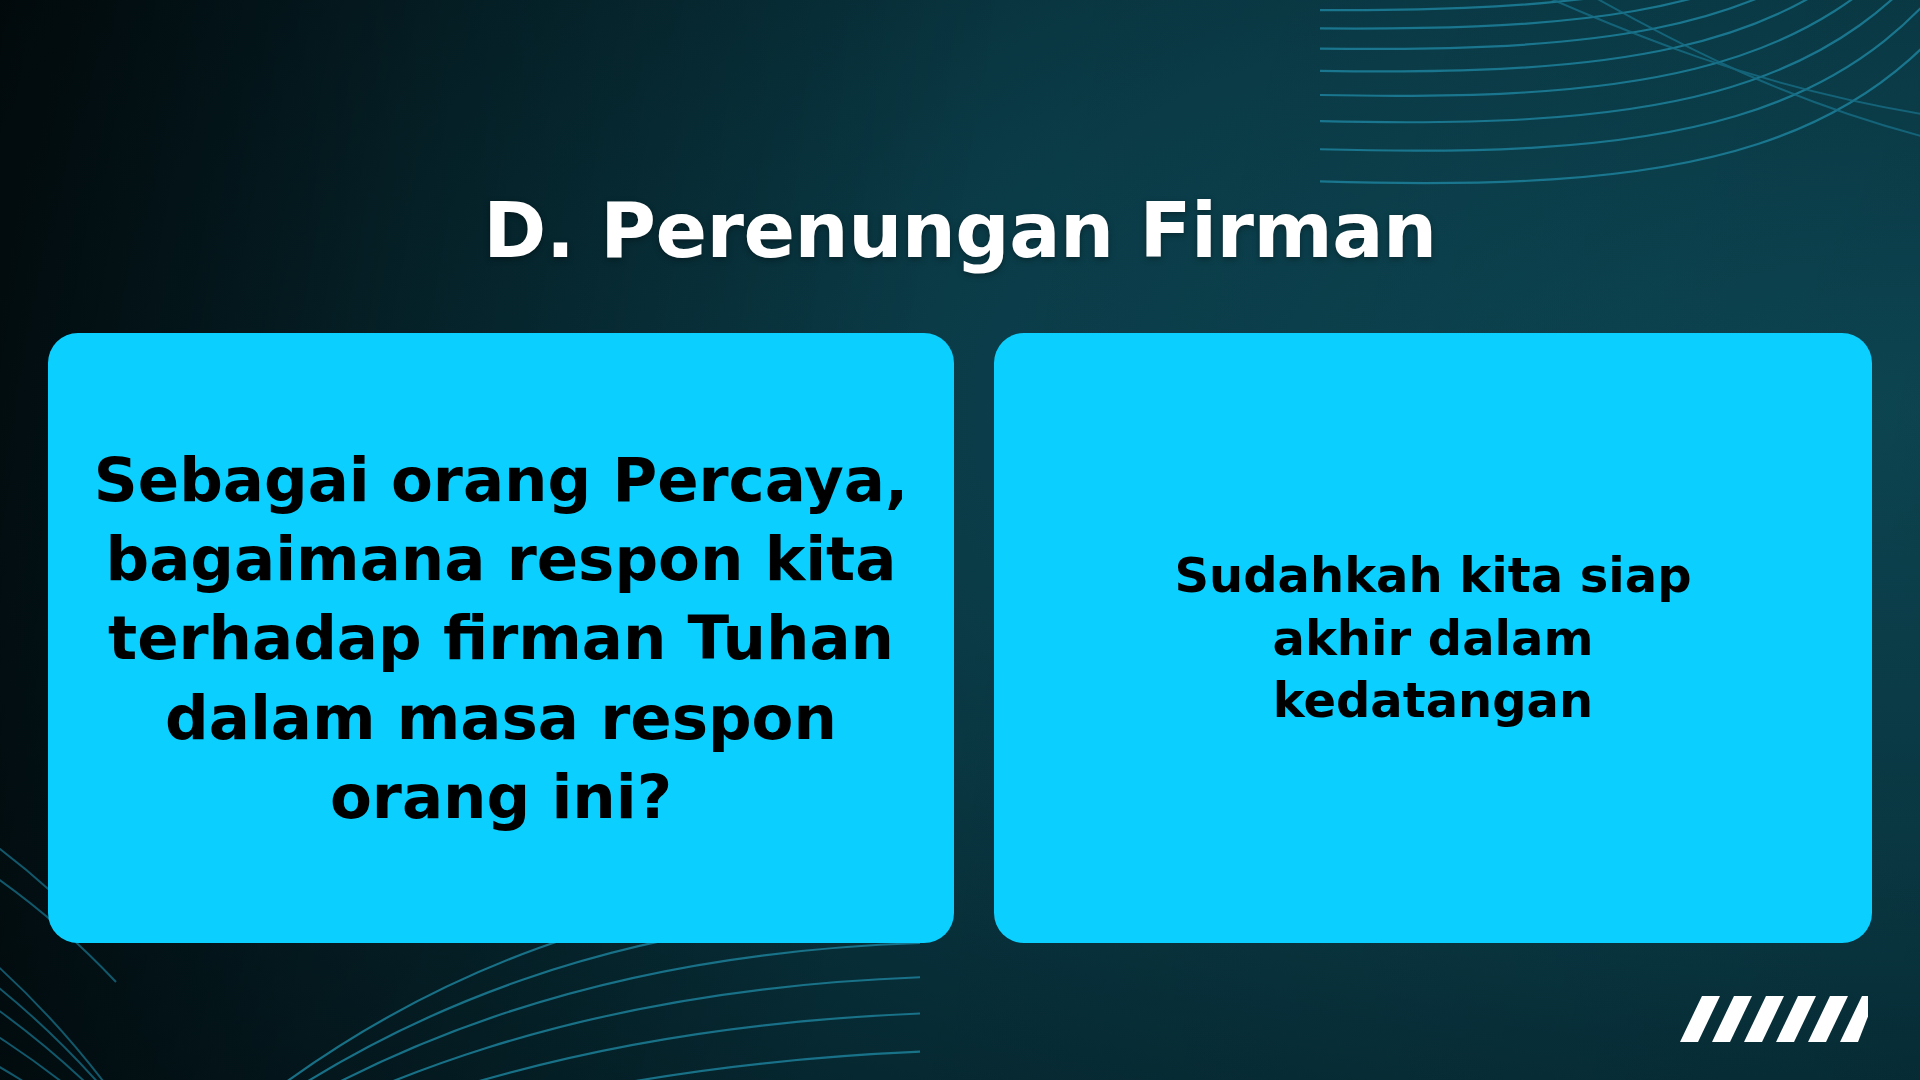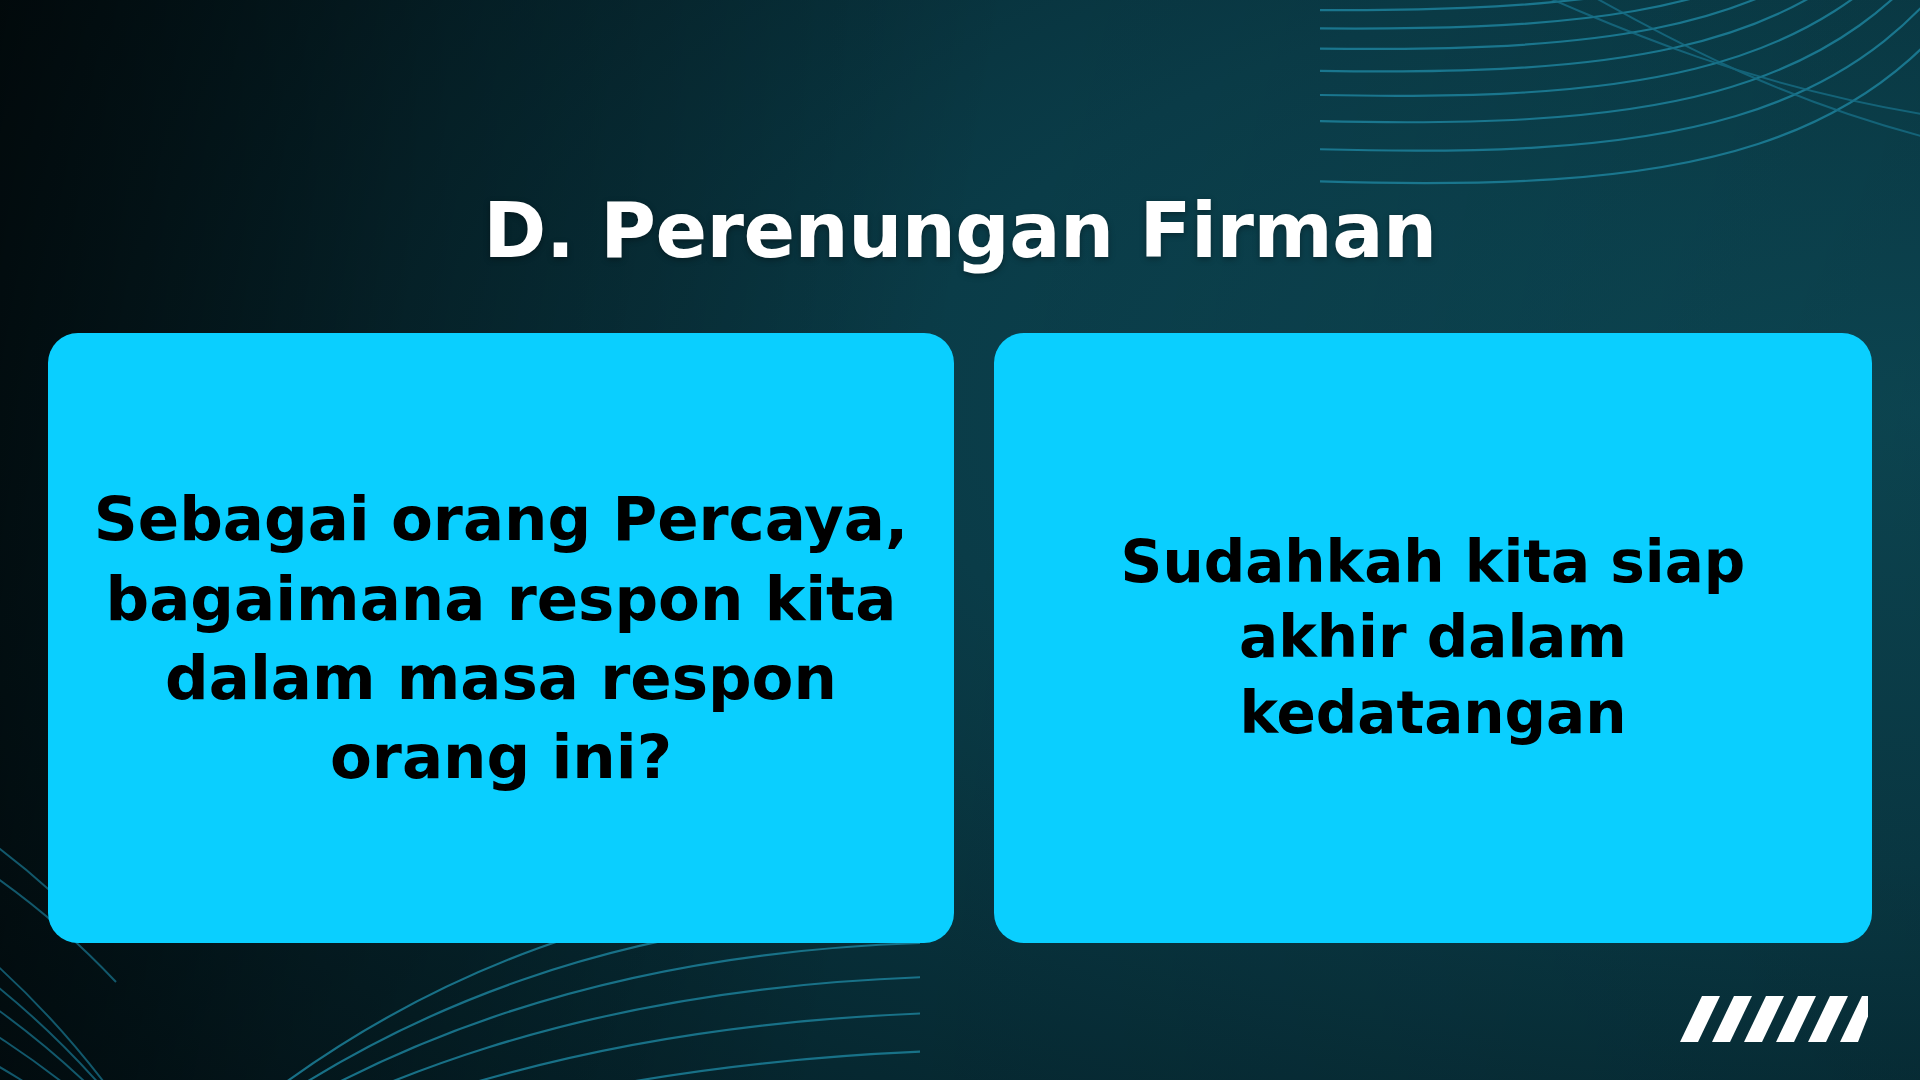--- a/index.html
+++ b/index.html
@@ -78,21 +78,21 @@
     color: #000000;
     font-weight: 700;
     line-height: 1.30;
     width: 100%;
   }
   .card-left .card-text {
     font-size: 61px;
     text-align: center;
   }
   .card-right .card-text {
-    font-size: 58px;
+    font-size: 48px;
     text-align: center;
   }
   .card-text .ln { display: block; white-space: nowrap; }
 
   
   .stripes {
     position: absolute;
     right: 52px;
     bottom: 38px;
     width: 206px;
@@ -155,20 +155,21 @@
   </div>
 
   <h1 class="title">D. Perenungan Firman</h1>
 
   <div class="cards">
 
     <div class="card card-left">
       <div class="card-text">
         <span class="ln">Sebagai orang Percaya,</span>
         <span class="ln">bagaimana respon kita</span>
+        <span class="ln">terhadap firman Tuhan</span>
         <span class="ln">dalam masa respon</span>
         <span class="ln">orang ini?</span>
       </div>
     </div>
 
     <div class="card card-right">
       <div class="card-text">
         <span class="ln">Sudahkah kita siap</span>
         <span class="ln">akhir dalam</span>
         <span class="ln">kedatangan</span>

